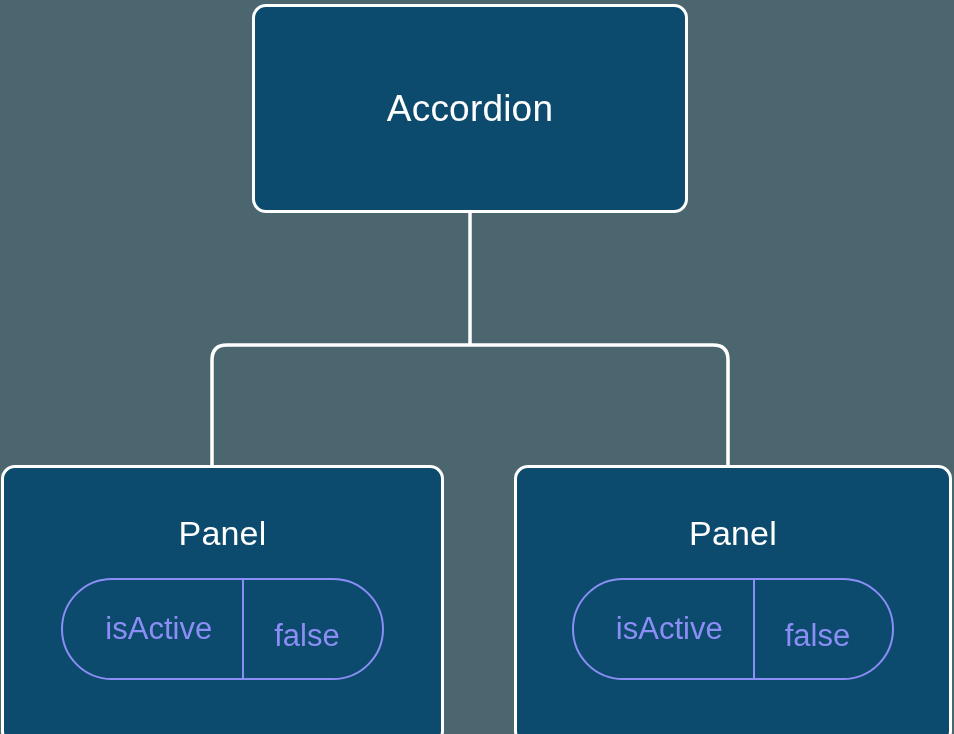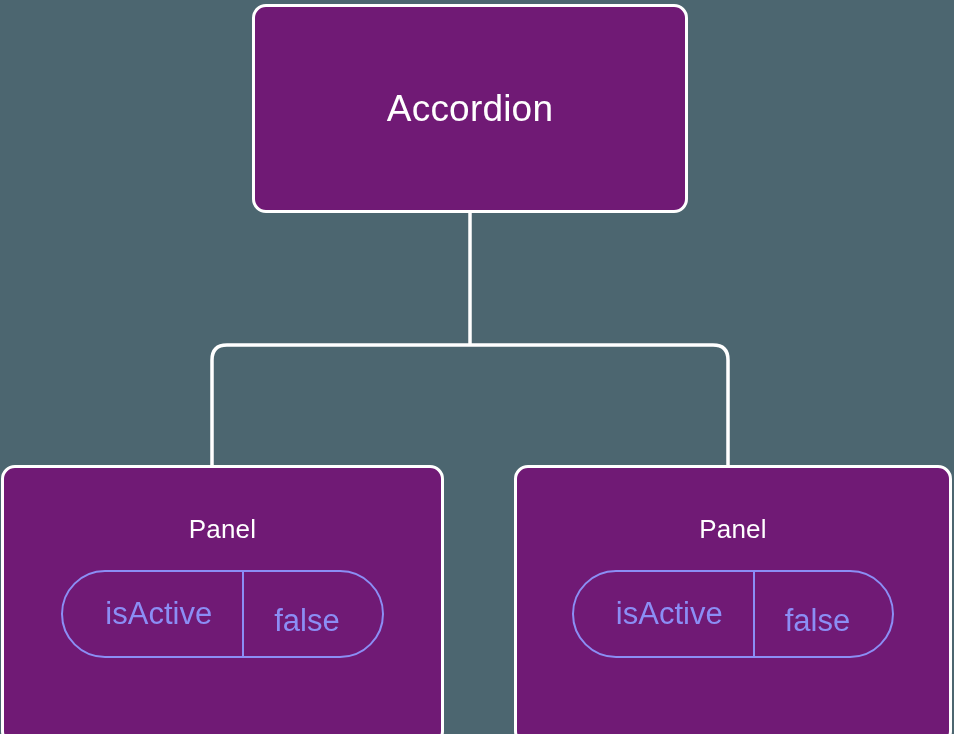--- a/index.html
+++ b/index.html
@@ -29,21 +29,21 @@
     top: 0;
     width: 954px;
     height: 734px;
     pointer-events: none;
   }
 
   
   .node {
     position: absolute;
     box-sizing: border-box;
-    background: #701a75;
+    background: #0c4a6e;
     border: 3px solid #ffffff;
     border-radius: 14px;
     display: flex;
     flex-direction: column;
     align-items: center;
   }
 
   
   #node-accordion {
     left: 252px;
@@ -69,34 +69,34 @@
     left: 1px;
     width: 443px;
   }
   #node-panel-right {
     left: 514px;
     width: 438px;
   }
 
   .node-title {
     color: #ffffff;
-    font-size: 26px;
+    font-size: 34px;
     font-weight: 400;
     letter-spacing: 0.2px;
     white-space: nowrap;
     user-select: none;
   }
 
   
   .prop-pill {
     margin-top: 25px;
     display: flex;
     align-items: stretch;
     box-sizing: border-box;
-    height: 88px;
+    height: 102px;
     border: 2px solid #8b8ef5;
     border-radius: 51px;
     overflow: hidden;
   }
   .prop-key,
   .prop-value {
     display: flex;
     align-items: center;
     justify-content: center;
     color: #8b8ef5;

